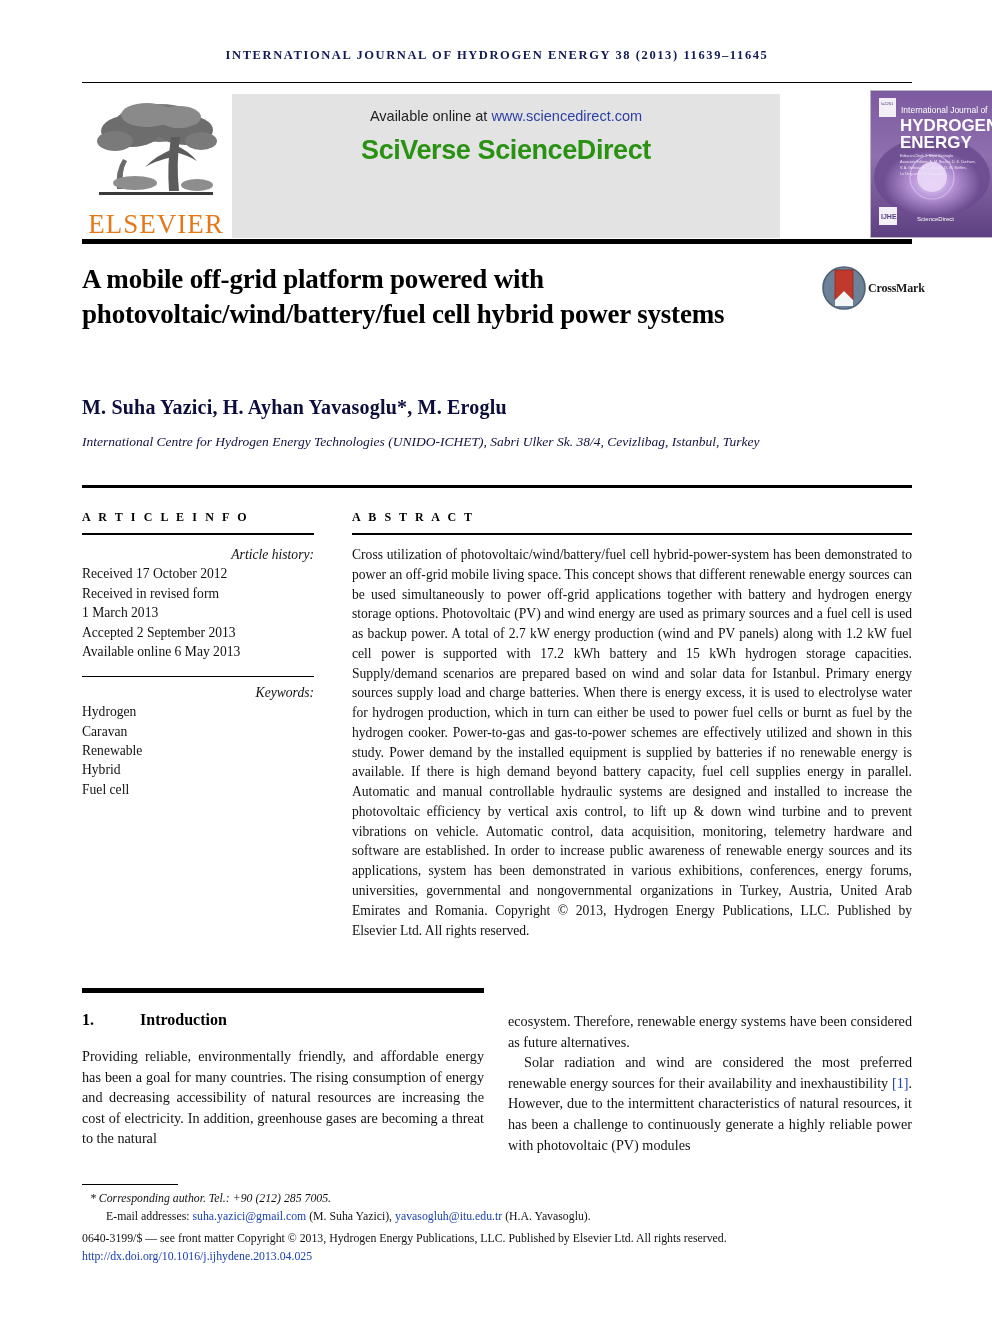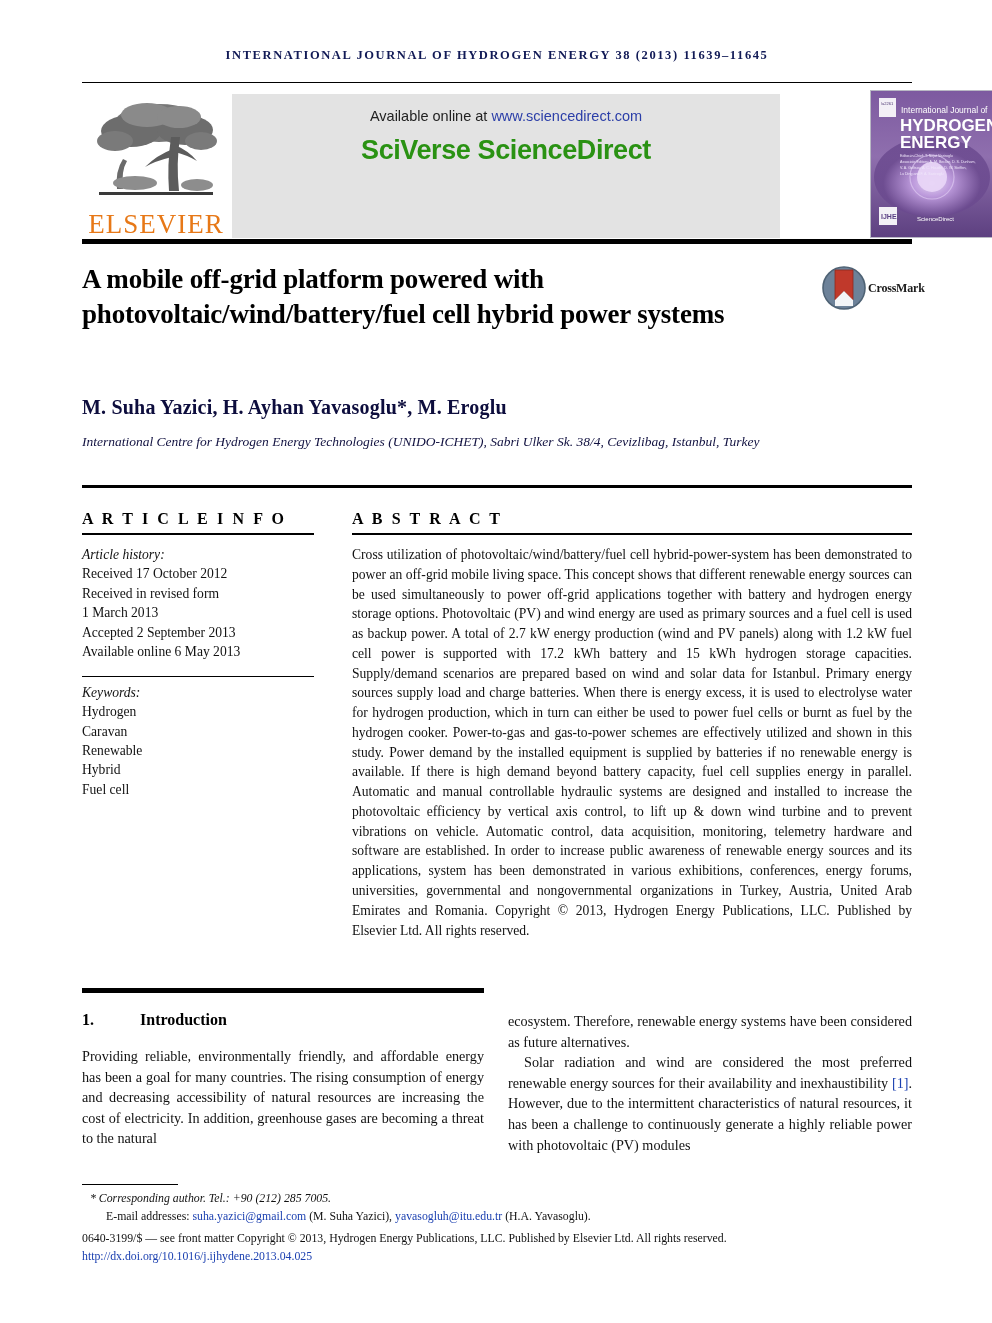--- a/index.html
+++ b/index.html
@@ -166,34 +166,34 @@
     font-style: italic;
     font-size: 13.5px;
     line-height: 1.45;
     color: #111140;
   }
 
   
   .sec-head {
     position: absolute;
     font-family: "Liberation Serif", serif;
-    font-size: 16px;
+    font-size: 12px;
     font-weight: bold;
     letter-spacing: 2.6px;
   }
   .info-col {
     position: absolute;
     left: 82px; top: 545px;
     width: 232px;
     font-family: "Liberation Serif", serif;
     font-size: 13.6px;
     line-height: 1.43;
     color: #111;
   }
-  .info-col .lbl { font-style: italic; }
+  .info-col .lbl { font-style: italic; text-align: right; }
   .kw-block { margin-top: 30px; }
 
   .abs-col {
     position: absolute;
     left: 352px; top: 545px;
     width: 560px;
     font-family: "Liberation Serif", serif;
     font-size: 13.6px;
     line-height: 1.455;
     text-align: justify;

